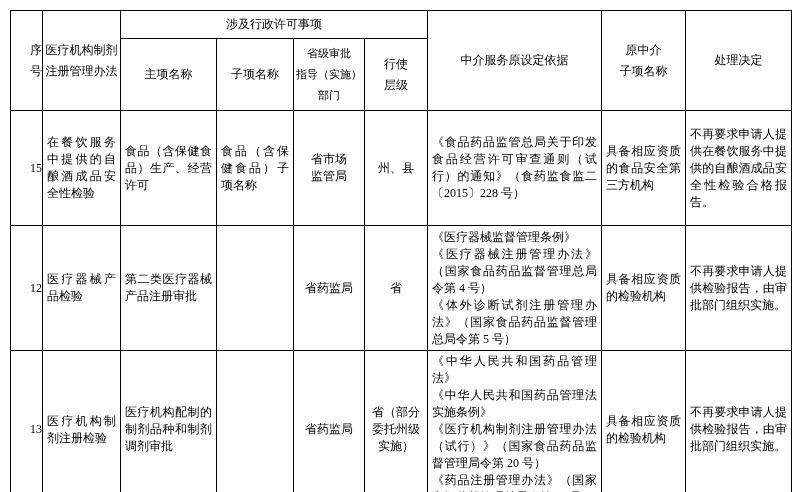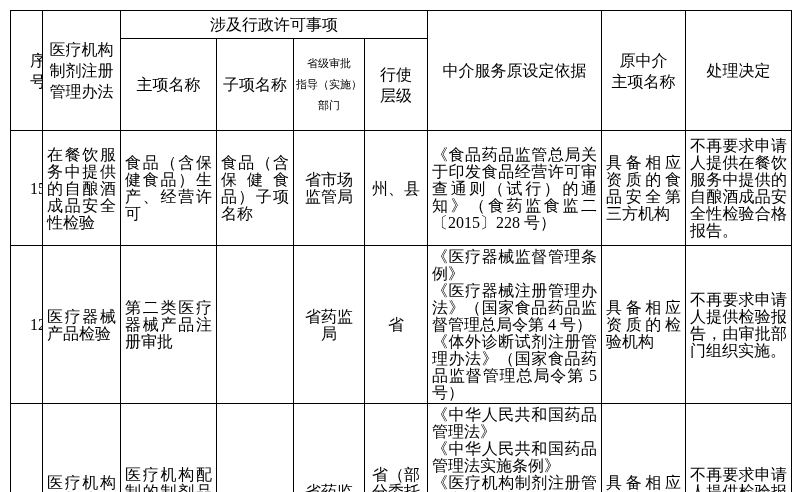--- a/index.html
+++ b/index.html
@@ -20,36 +20,36 @@
     position: absolute;
     left: 10px; top: 10px;
     width: 781px;
     border-collapse: collapse;
     table-layout: fixed;
     border: 1px solid #000000;
     border-bottom-width: 2px;
   }
   th, td {
     border: 1px solid #000000;
-    font-size: 16px;
+    font-size: 12px;
     font-weight: normal;
     vertical-align: middle;
     white-space: pre-line;
     overflow: hidden;
     padding: 2px 4px;
   }
   th {
     text-align: center;
     line-height: 21px;
     padding: 2px 2px;
   }
   td { line-height: 17px; }
   .c { text-align: center; }
   .j { text-align: justify; text-justify: inter-character; }
-  .dept-h { font-size: 11px; padding: 14px 0; }
+  .dept-h { font-size: 11px; padding: 4px 0; }
   .no-col { padding: 2px 19px; }
   tr.hr1 { height: 28px; }
   tr.hr2 { height: 67px; }
   tbody tr.r-11 { height: 115px; }
   tbody tr.r-12 { height: 125px; }
   tbody tr.r-13 { height: 137px; }
 </style>
 </head>
 <body>
 
@@ -66,21 +66,21 @@
       <col style="width:84px">
       <col style="width:106px">
     </colgroup>
     <thead>
       <tr class="hr1">
         <th rowspan="2" class="no-col">序号</th>
         <th rowspan="2">医疗机构制剂注册管理办法</th>
         <th colspan="4">涉及行政许可事项</th>
         <th rowspan="2">中介服务原设定依据</th>
         <th rowspan="2">原中介
-主项名称</th>
+子项名称</th>
         <th rowspan="2">处理决定</th>
       </tr>
       <tr class="hr2">
         <th>主项名称</th>
         <th>子项名称</th>
         <th class="dept-h">省级审批
 指导（实施）
 部门</th>
         <th>行使
 层级</th>

